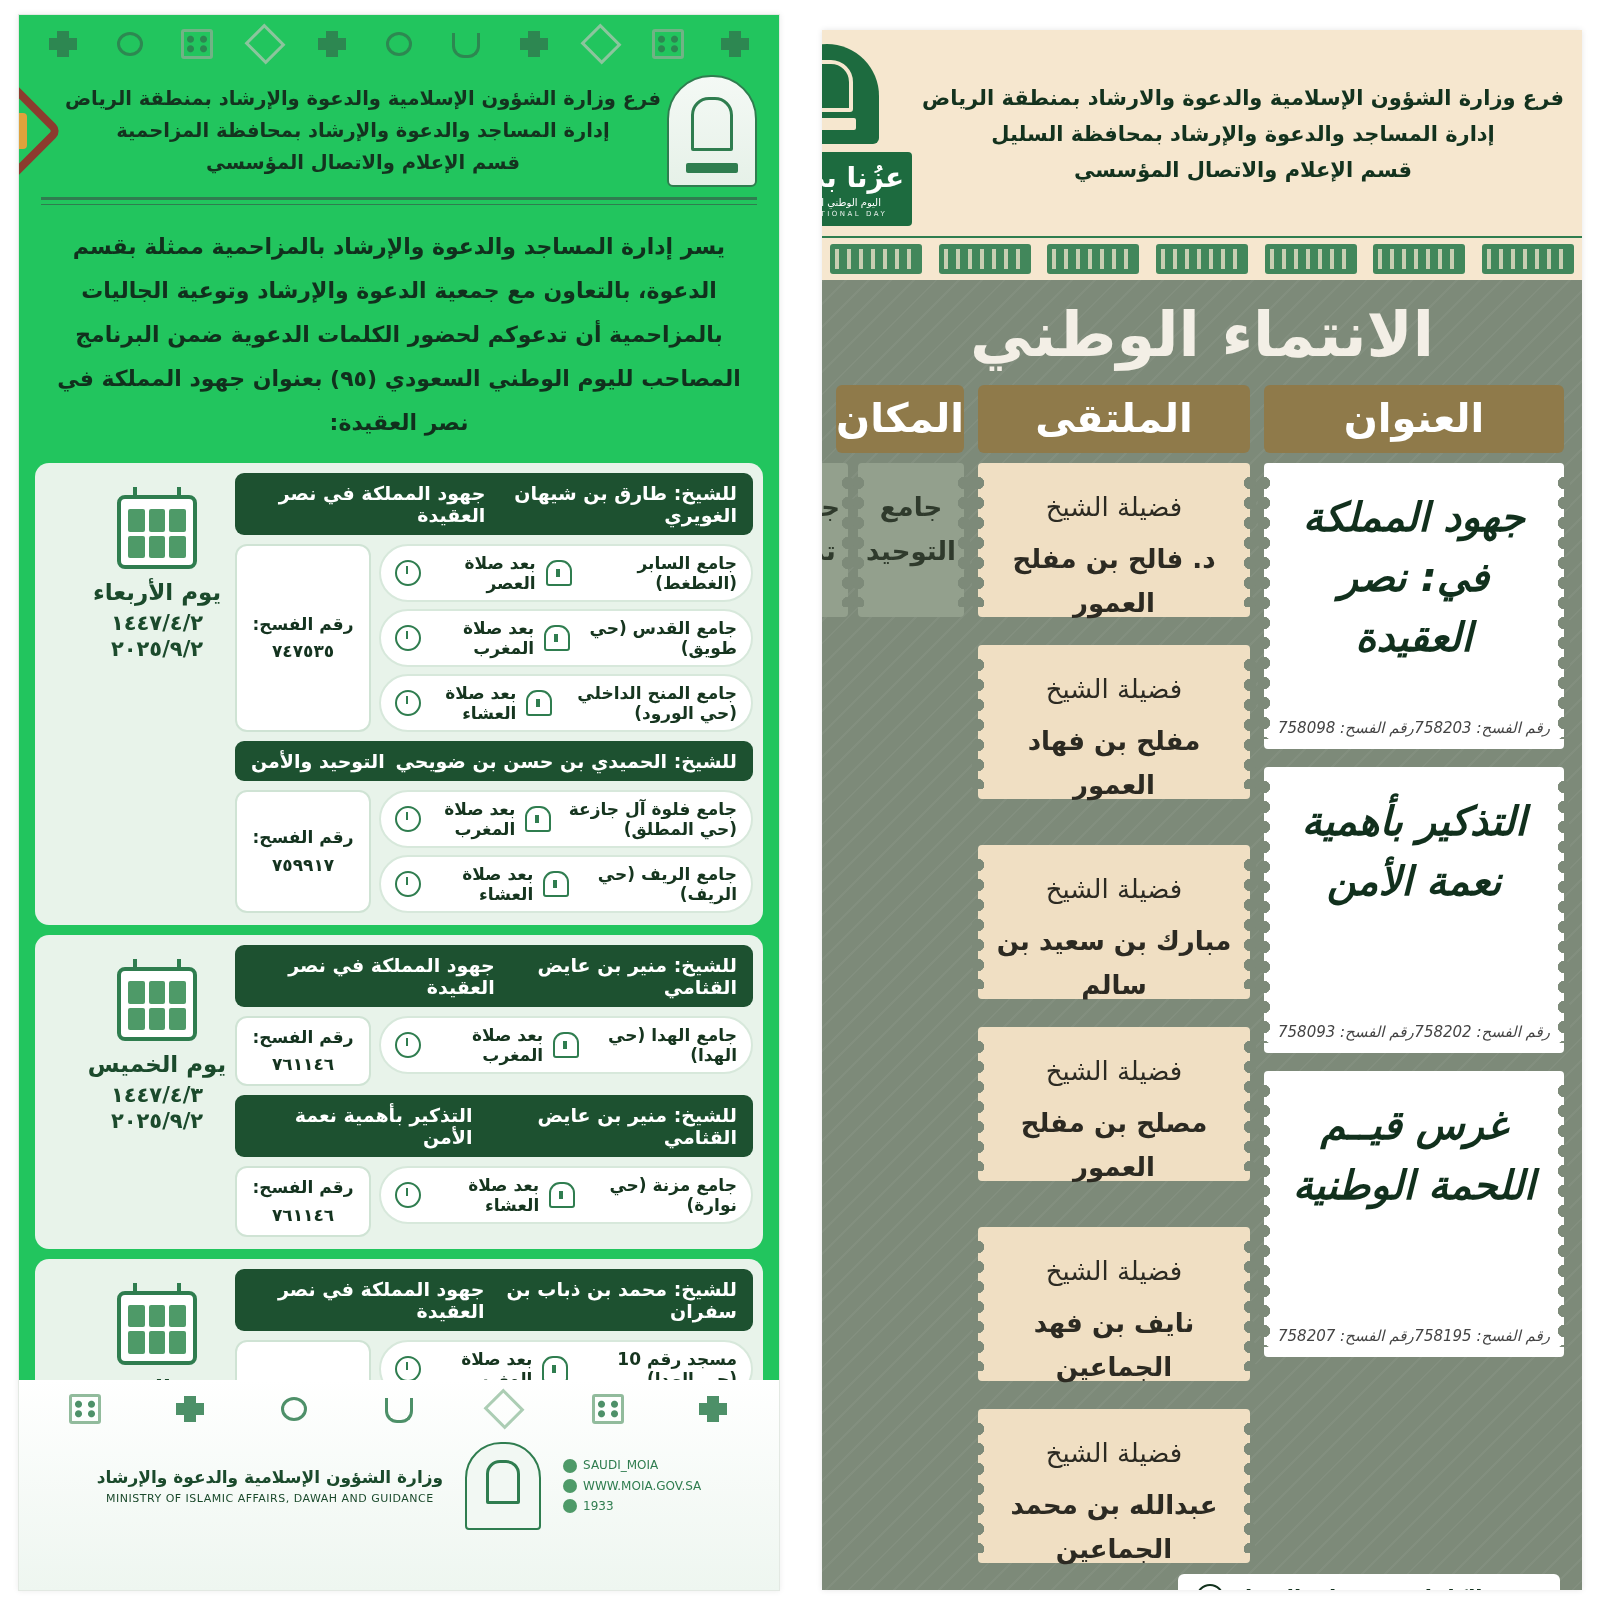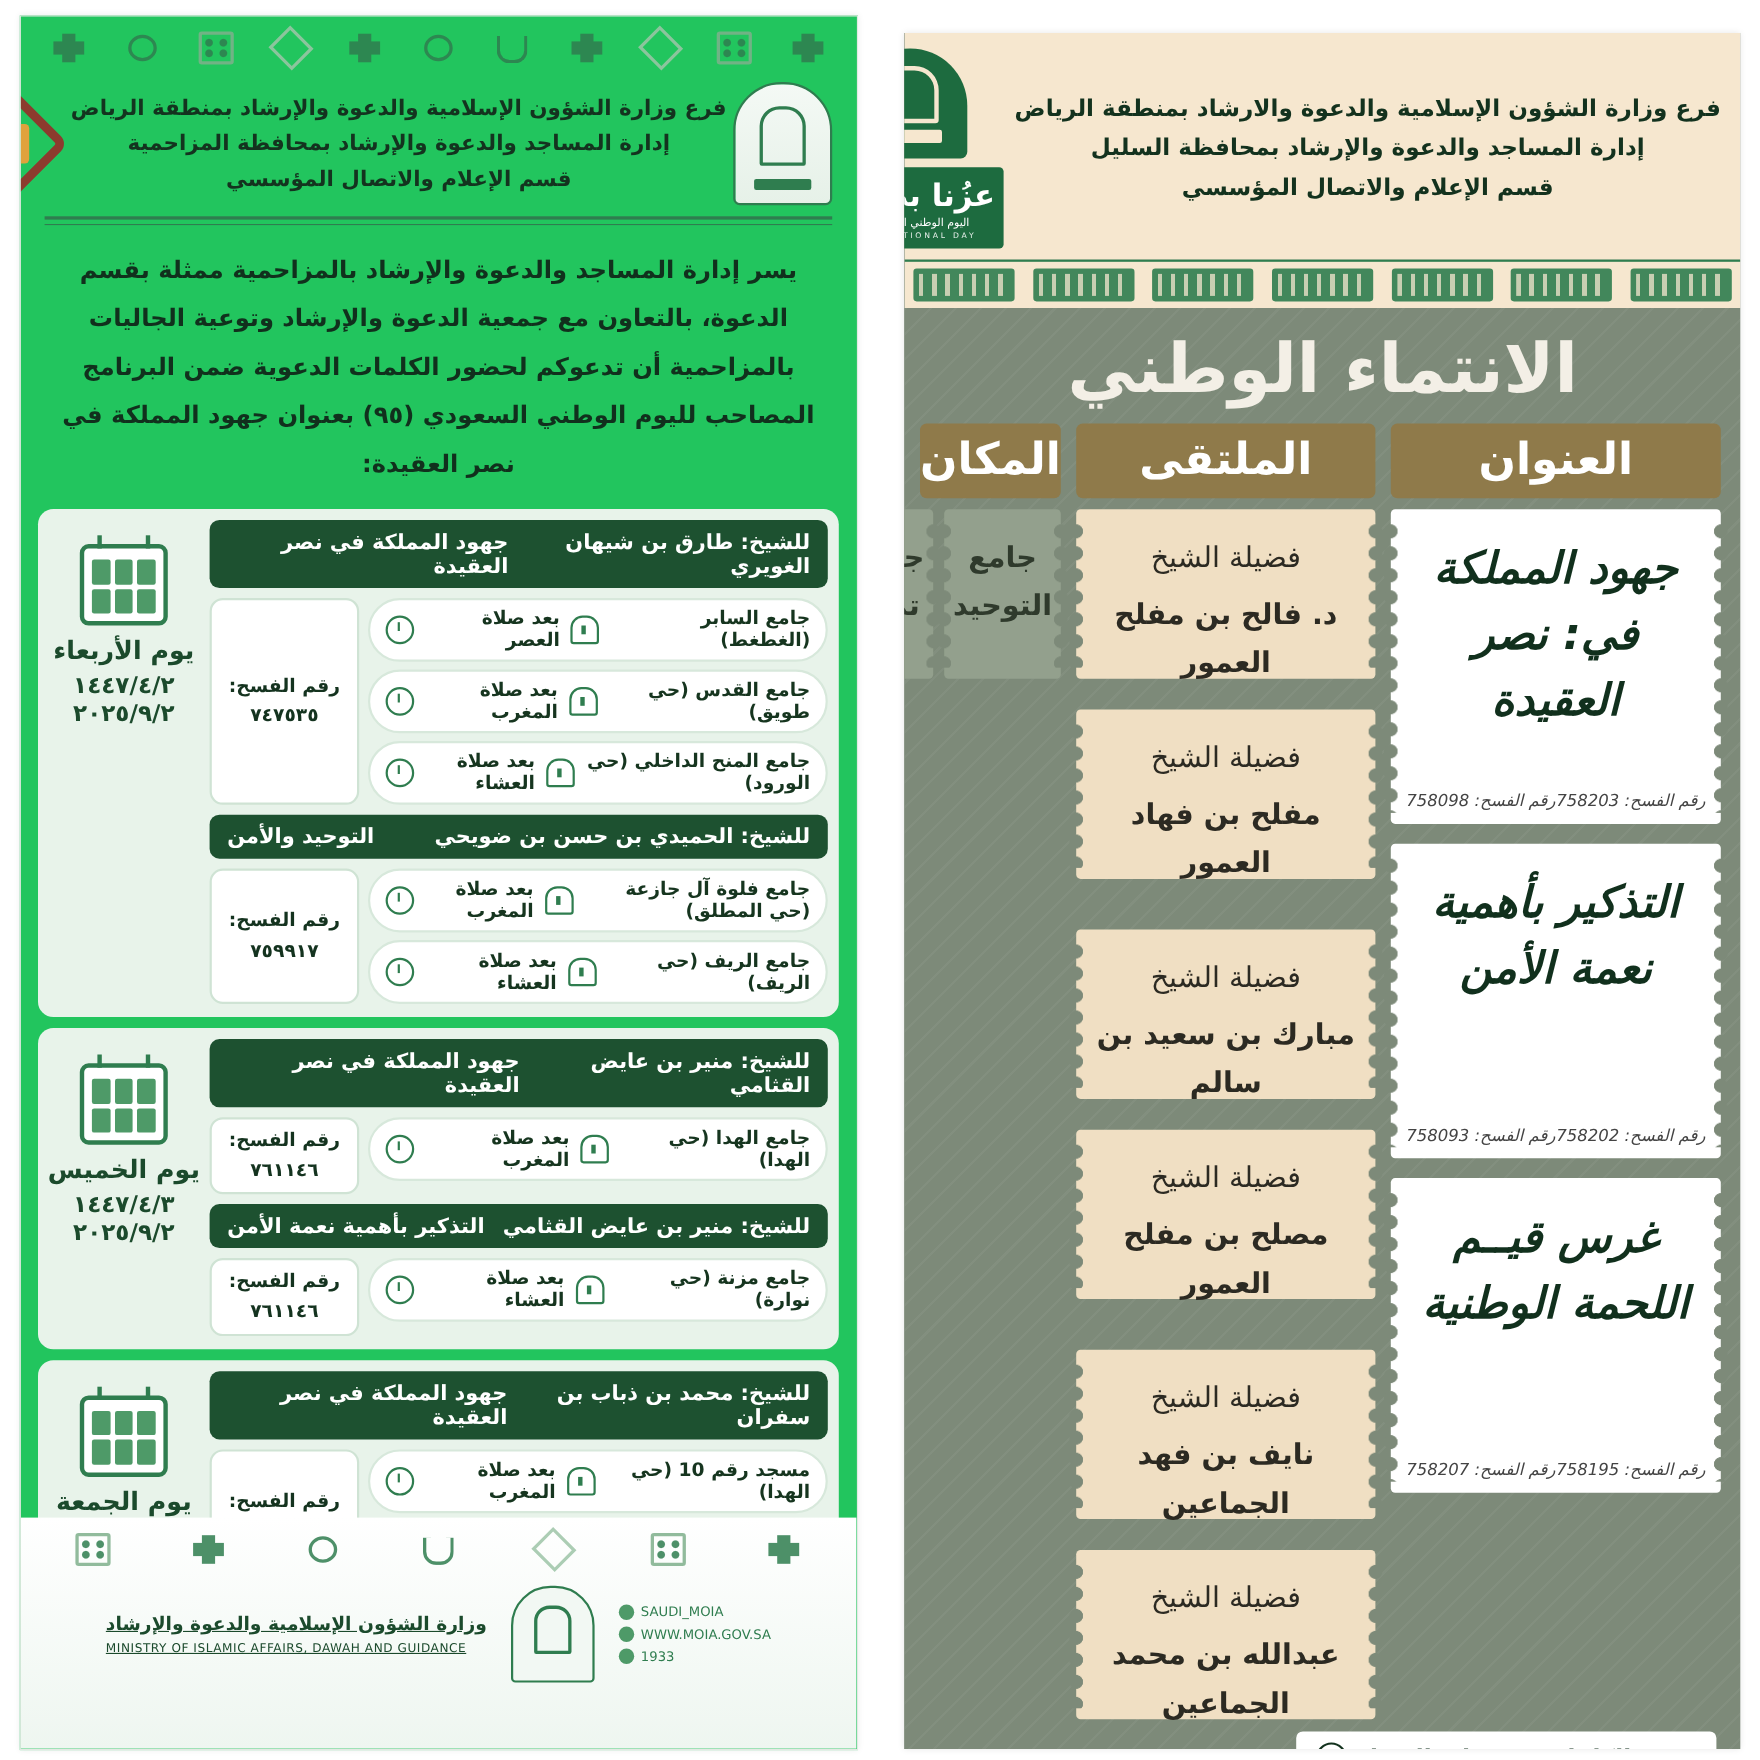--- a/index.html
+++ b/index.html
@@ -75,21 +75,21 @@
     font-size:22px;font-weight:bold;line-height:2.0;
   }
 
   .day-block{margin:6px 16px 10px 16px;position:relative;}
   .day-block .inner{
     background:#e8f3ea;border-radius:14px;padding:10px 10px 12px 10px;
     display:flex;gap:10px;align-items:flex-start;
   }
   .day-col{
     width:136px;flex:0 0 auto;display:flex;flex-direction:column;align-items:center;
-    justify-content:flex-end;padding-top:22px;color:#1b4a2c;
+    justify-content:flex-end;padding-top:22px;color:#1b4a2c;margin-left:44px;
   }
   .cal-icon{
     width:72px;height:66px;border:4px solid #2f7d4f;border-radius:8px;position:relative;
     background:#fff;margin-bottom:10px;
   }
   .cal-icon::before{
     content:"";position:absolute;top:-12px;left:12px;right:12px;height:12px;
     border-left:4px solid #2f7d4f;border-right:4px solid #2f7d4f;
   }
   .cal-dots{position:absolute;inset:10px 7px 7px 7px;display:grid;
@@ -127,21 +127,21 @@
     background:linear-gradient(#ffffff,#eef6f0);
   }
   .foot-orn{display:flex;align-items:center;justify-content:space-around;padding:10px 14px 0 14px;}
   .foot-main{display:flex;align-items:center;justify-content:center;gap:22px;padding-top:14px;}
   .foot-emblem{
     width:72px;height:84px;border:2px solid #2f7d4f;border-radius:36px 36px 4px 4px;
     background:#f2f8f3;position:relative;
   }
   .foot-emblem::before{content:"";position:absolute;left:50%;top:16px;transform:translateX(-50%);
     width:28px;height:38px;border:3px solid #2f7d4f;border-radius:14px 14px 2px 2px;}
-  .foot-txt{text-align:left;color:#1b4a2c;text-decoration:underline;}
+  .foot-txt{text-align:center;color:#1b4a2c;}
   .foot-txt .ar{font-size:17px;font-weight:bold;}
   .foot-txt .en{font-size:11px;margin-top:5px;letter-spacing:.5px;}
   .foot-social{color:#2f7d4f;font-size:12px;line-height:1.7;direction:ltr;text-align:left;}
   .foot-social .row{display:flex;align-items:center;gap:6px;}
   .sdot{width:14px;height:14px;border-radius:50%;background:#4e9a68;display:inline-block;}
 
   
   .right-poster{
     position:absolute;left:822px;top:30px;width:760px;height:1560px;
     background:#7d8a79;overflow:hidden;

